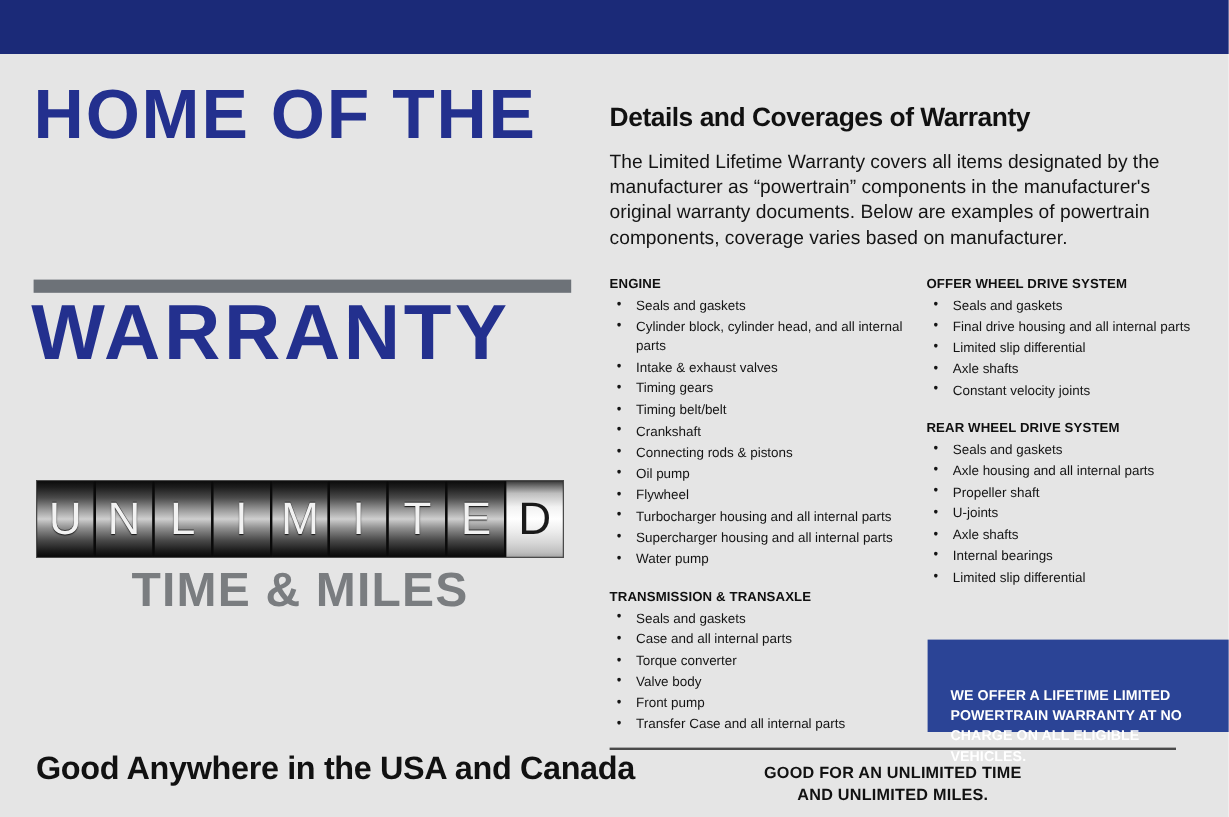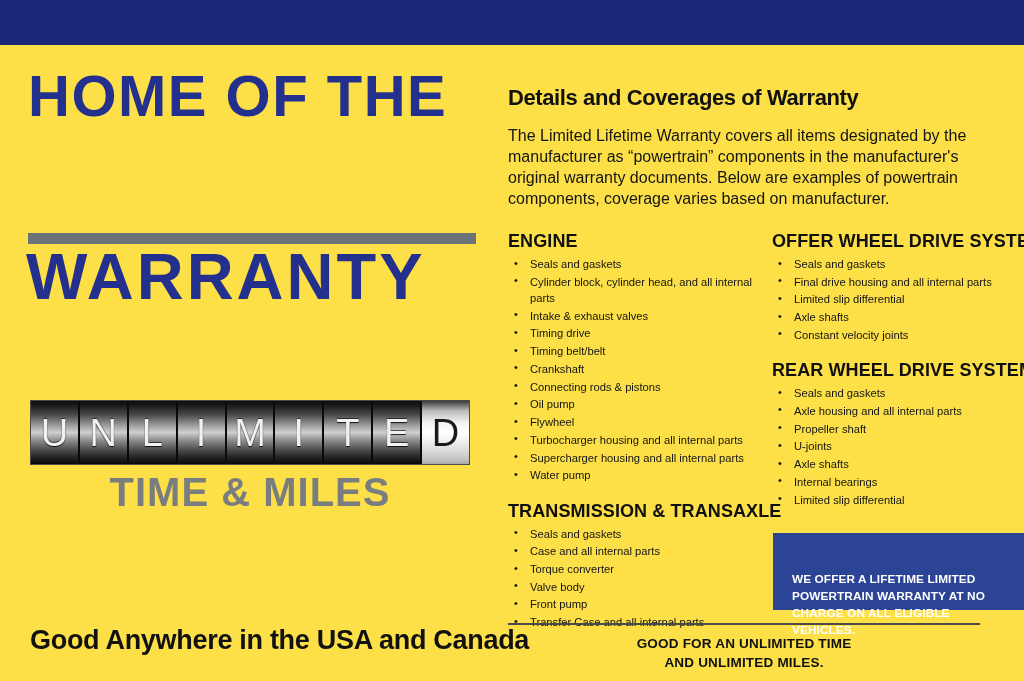--- a/index.html
+++ b/index.html
@@ -5,21 +5,21 @@
   * { box-sizing: border-box; margin: 0; padding: 0; }
   html, body {
     width: 1024px; height: 681px;
     background: #ffffff;
     font-family: "Liberation Sans", sans-serif;
     overflow: hidden;
   }
   #page {
     position: relative;
     width: 1024px; height: 681px;
-    background: #fde047;
+    background: #e5e5e5;
     padding-left: 24px;
   }
 
   
   .top-banner {
     position: absolute; left: 0; top: 0;
     width: 1024px; height: 45px;
     background: #1b2a78;
   }
 
@@ -143,21 +143,21 @@
   .col-left {
     position: absolute; left: 8px; top: 186px;
     width: 252px;
   }
   .col-right {
     position: absolute; left: 272px; top: 186px;
     width: 248px;
   }
 
   .sec-head {
-    font-size: 18px;
+    font-size: 11px;
     font-weight: bold;
     color: #101010;
     letter-spacing: 0.1px;
     margin-bottom: 4px;
     white-space: nowrap;
   }
   .sec-block + .sec-block { margin-top: 17px; }
 
   ul.items { list-style: none; }
   ul.items li {
@@ -263,21 +263,21 @@
     <div class="details-title">Details and Coverages of Warranty</div>
     <div class="details-intro">The Limited Lifetime Warranty covers all items designated by the manufacturer as “powertrain” components in the manufacturer's original warranty documents. Below are examples of powertrain components, coverage varies based on manufacturer.</div>
 
     <div class="col-left" id="col-left">
         <div class="sec-block">
           <div class="sec-head">ENGINE</div>
           <ul class="items">
             <li>Seals and gaskets</li>
             <li>Cylinder block, cylinder head, and all internal parts</li>
             <li>Intake &amp; exhaust valves</li>
-            <li>Timing drive</li>
+            <li>Timing gears</li>
             <li>Timing belt/belt</li>
             <li>Crankshaft</li>
             <li>Connecting rods &amp; pistons</li>
             <li>Oil pump</li>
             <li>Flywheel</li>
             <li>Turbocharger housing and all internal parts</li>
             <li>Supercharger housing and all internal parts</li>
             <li>Water pump</li>
           </ul>
         </div>

